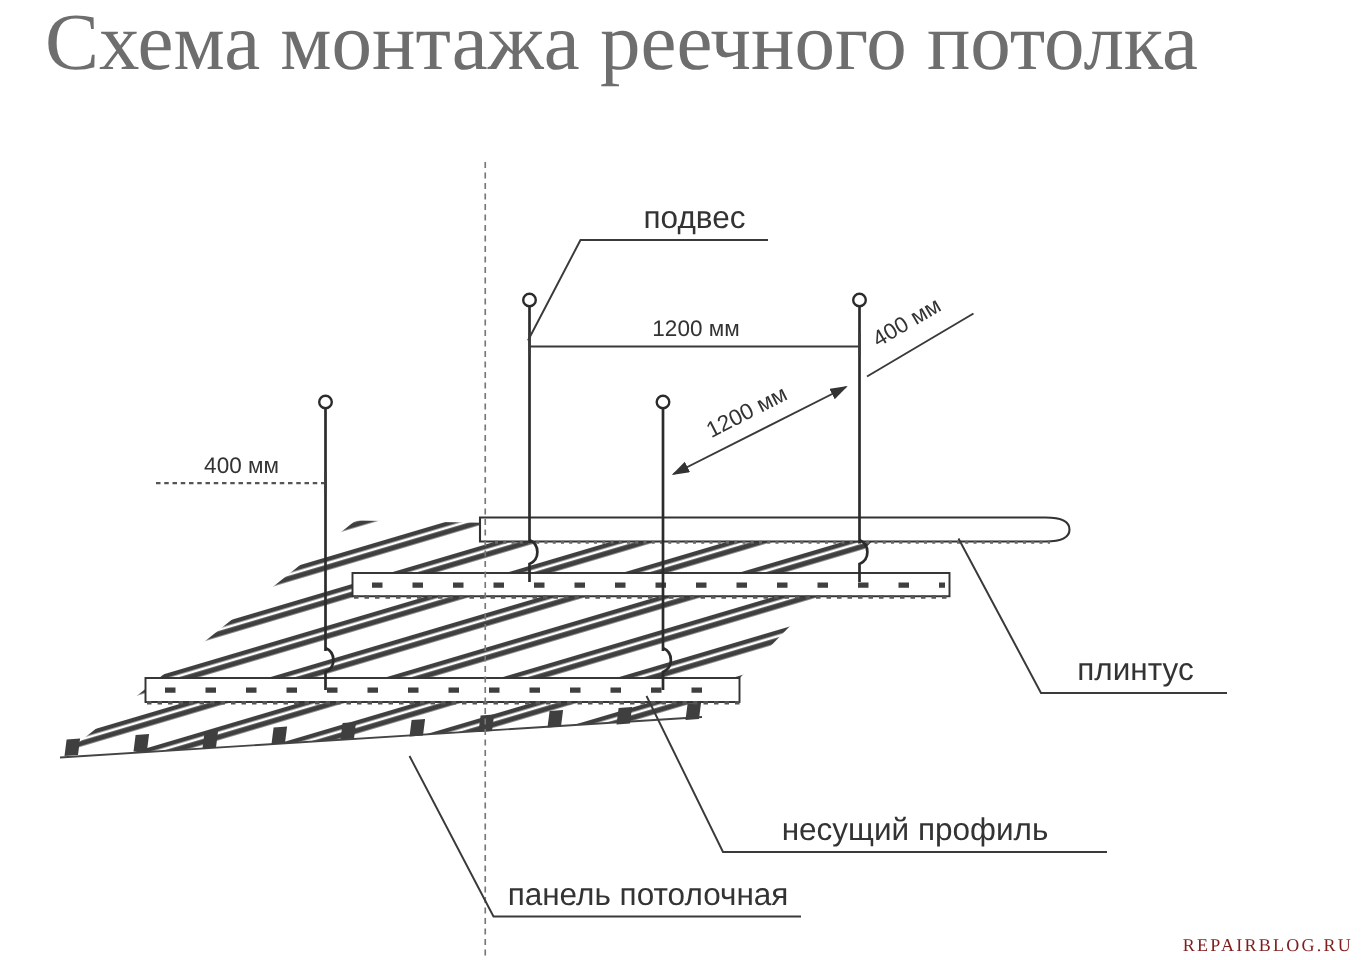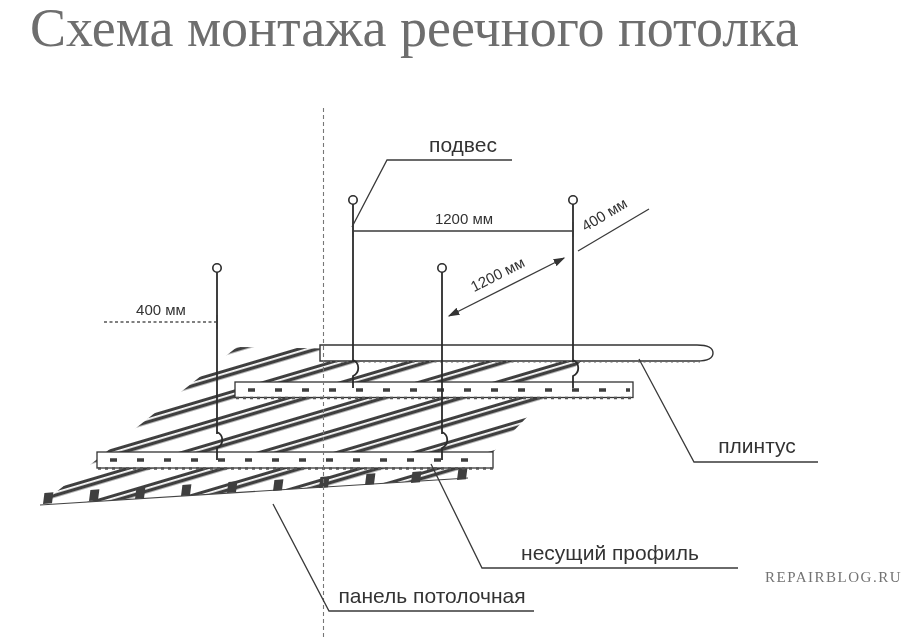--- a/index.html
+++ b/index.html
@@ -1,22 +1,22 @@
 <!DOCTYPE html>
 <html><head>
 <meta charset="utf-8">
 <style>
   html,body{margin:0;padding:0;background:#ffffff;}
   .page{position:relative;width:910px;height:640px;background:#fff;overflow:hidden;
         font-family:"Liberation Sans",sans-serif;}
   .title{position:absolute;left:30px;top:0px;margin:0;font-family:"Liberation Serif",serif;
          font-weight:normal;font-size:54px;line-height:1.05;color:#6e6e6e;letter-spacing:0px;
          white-space:nowrap;}
-  .watermark{position:absolute;right:8px;top:569px;font-family:"Liberation Serif",serif;
-             font-size:15px;color:#737373;letter-spacing:1.5px;}
+  .watermark{position:absolute;right:8px;top:623px;font-family:"Liberation Serif",serif;
+             font-size:12px;color:#7f1d1d;letter-spacing:1.5px;}
   svg{position:absolute;left:0;top:0;}
   .dim{font-family:"Liberation Sans",sans-serif;font-size:15px;fill:#333;}
   .lbl{font-family:"Liberation Sans",sans-serif;font-size:21px;fill:#333;}
   .ln{stroke:#3a3a3a;stroke-width:1.3;fill:none;}
   .wire{stroke:#2b2b2b;stroke-width:1.8;fill:none;}
 </style>
 </head>
 <body>
 
 <div class="page">

